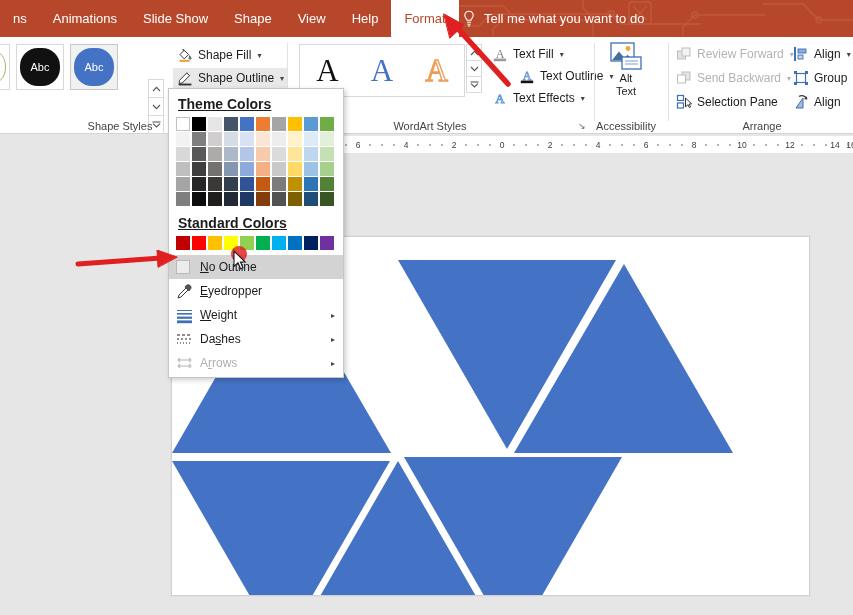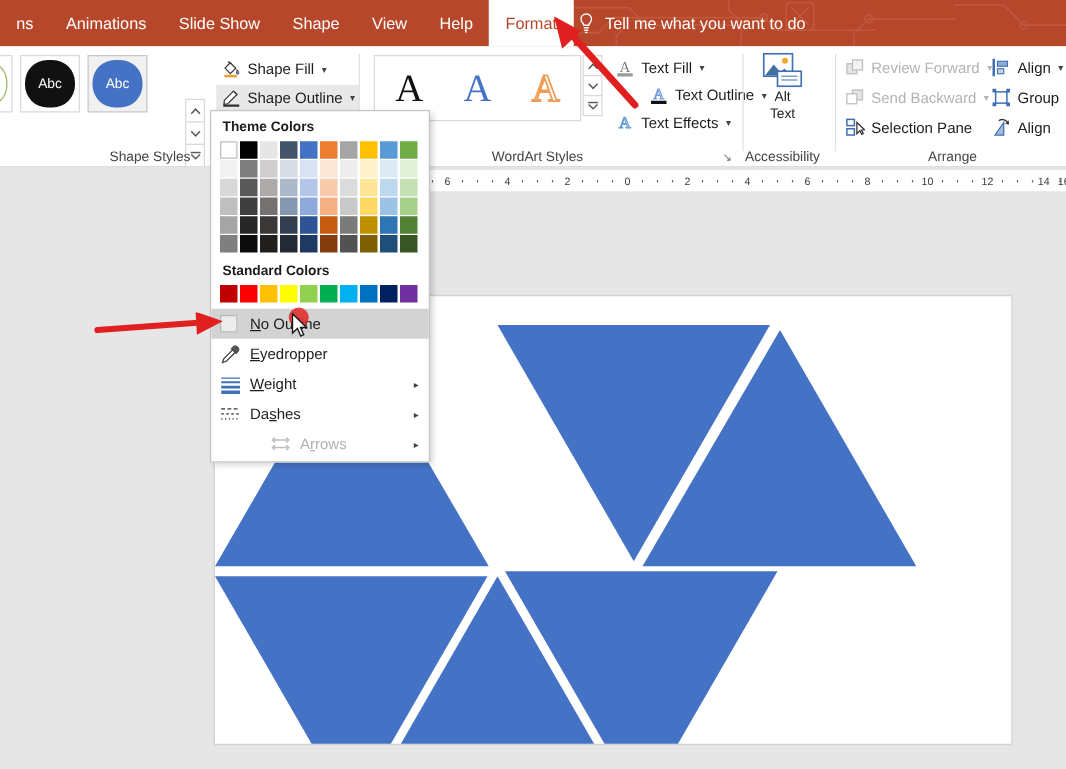--- a/index.html
+++ b/index.html
@@ -115,35 +115,35 @@
   }
   .slide svg { display: block; }
 
   
   .menu {
     position: absolute; left: 168px; top: 88px; width: 176px;
     background: #ffffff; border: 1px solid #c6c6c6;
     box-shadow: 2px 2px 5px rgba(0,0,0,.20);
     padding: 3px 0 2px 0; z-index: 40;
   }
-  .menu-head { font-size: 11px; color: #1c1c1c; padding: 4px 0 5px 9px; font-weight: bold; }
+  .menu-head { font-size: 14px; color: #1c1c1c; padding: 4px 0 5px 9px; font-weight: bold; text-decoration: underline; }
   .swatches { display: flex; gap: 2px; padding: 0 7px; }
   .scol { display: flex; flex-direction: column; gap: 1px; }
   .sw { width: 14px; height: 14px; }
   .sw.b0 { border: 1px solid #c0c0c0; }
   .std { display: flex; gap: 2px; padding: 0 7px 5px 7px; }
 
   .mitem {
     display: flex; align-items: center; height: 24px; padding: 0 6px 0 7px;
     font-size: 12px; color: #1c1c1c; position: relative;
   }
   .mitem.active { background: #d3d3d3; }
   .mitem .mico { width: 17px; height: 17px; flex: 0 0 auto; margin-right: 7px; }
   .mitem .arr { position: absolute; right: 8px; font-size: 8px; color: #444; }
-  .mitem.disabled { color: #b0b0b0; margin-left: 40px; }
+  .mitem.disabled { color: #b0b0b0; }
   .u { text-decoration: underline; }
 
   
   .pulse {
     position: absolute; left: 231px; top: 246px; width: 16px; height: 16px;
     border-radius: 50%; background: #e02020; opacity: .82; z-index: 50;
   }
   .curs { position: absolute; left: 233px; top: 250px; z-index: 51; }
 
   

